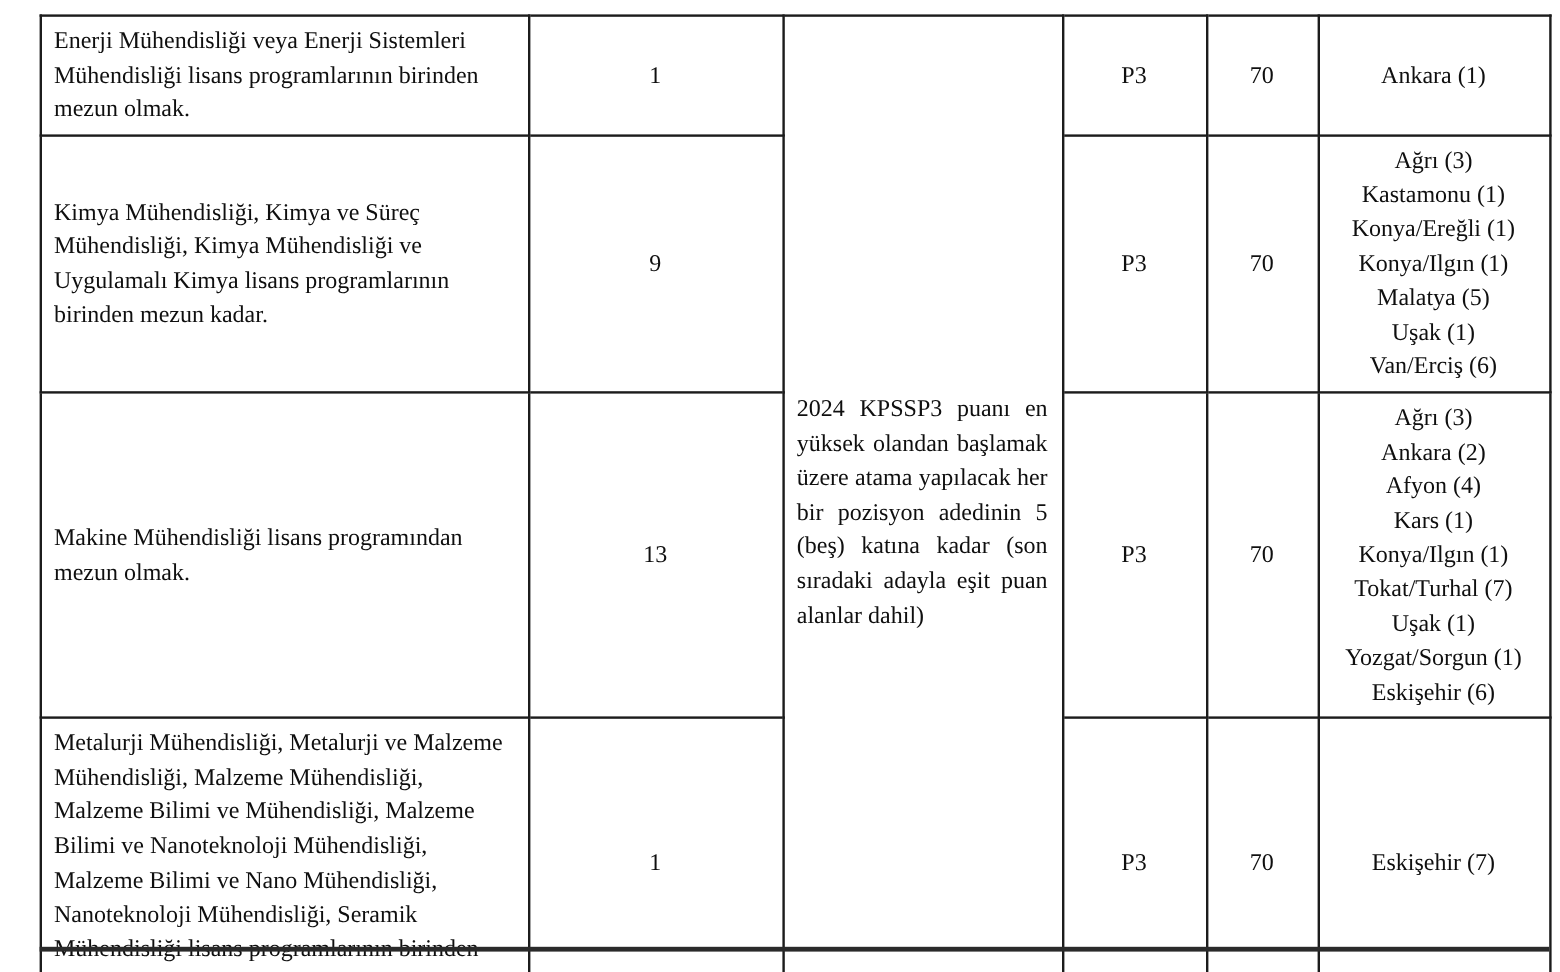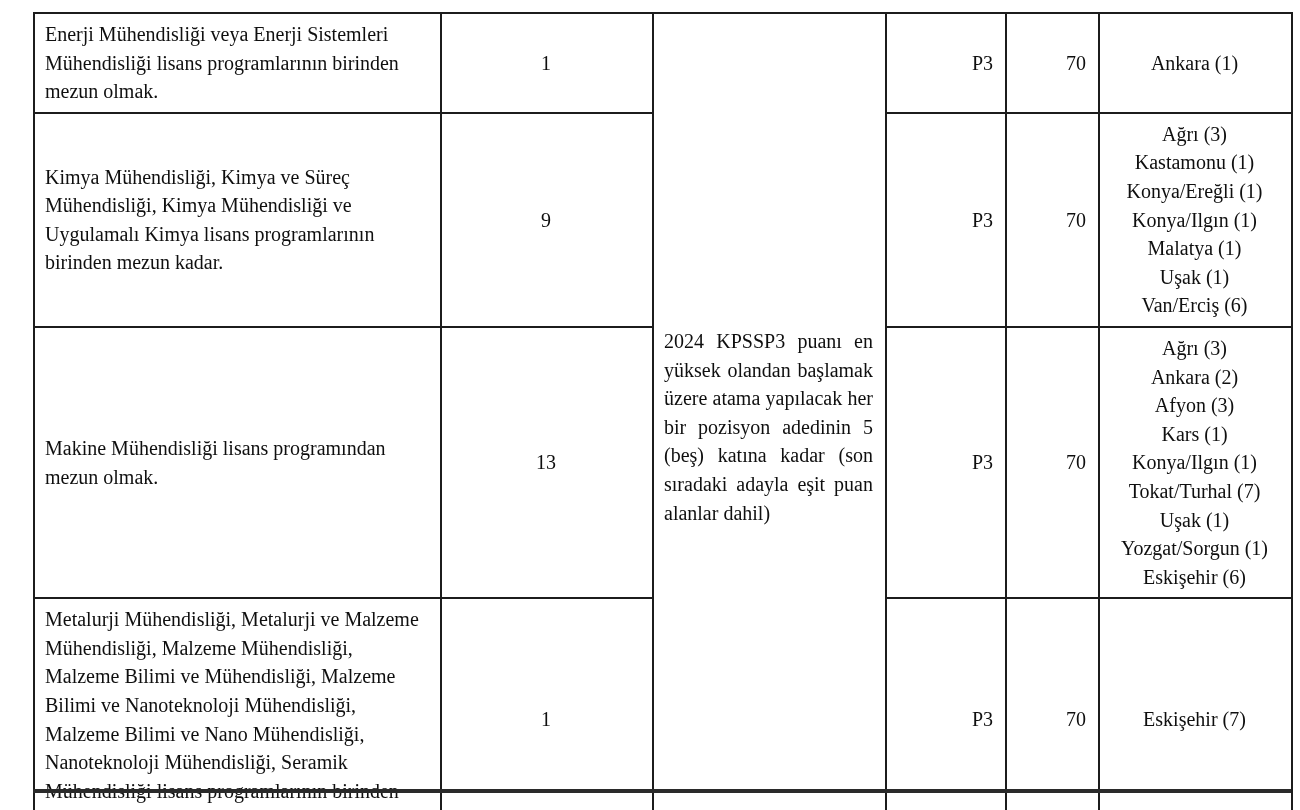--- a/index.html
+++ b/index.html
@@ -34,21 +34,21 @@
     vertical-align: middle;
     padding: 6px 12px 6px 10px;
     overflow: hidden;
   }
   td.cell-education { text-align: left; }
   td.cell-count { text-align: center; }
   td.cell-note {
     text-align: justify;
     padding: 10px 12px;
   }
-  td.cell-score-type, td.cell-min-score { text-align: right; }
+  td.cell-score-type, td.cell-min-score { text-align: center; }
   td.cell-locations { text-align: center; padding-left: 12px; }
   tr.row-1 { height: 85px; }
   tr.row-2 { height: 199px; }
   tr.row-3 { height: 260px; }
   tr.row-4 { height: 228px; }
   .bottom-rule {
     position: absolute;
     left: 33px;
     top: 789px;
     width: 1258px;
@@ -84,34 +84,34 @@
       <tr class="row-2">
         <td class="cell-education">Kimya Mühendisliği, Kimya ve Süreç Mühendisliği, Kimya Mühendisliği ve Uygulamalı Kimya lisans programlarının birinden mezun kadar.</td>
         <td class="cell-count">9</td>
         <td class="cell-score-type">P3</td>
         <td class="cell-min-score">70</td>
         <td class="cell-locations">
             <div>Ağrı (3)</div>
             <div>Kastamonu (1)</div>
             <div>Konya/Ereğli (1)</div>
             <div>Konya/Ilgın (1)</div>
-            <div>Malatya (1)</div>
+            <div>Malatya (5)</div>
             <div>Uşak (1)</div>
             <div>Van/Erciş (6)</div>
           </td>
       </tr>
       <tr class="row-3">
         <td class="cell-education">Makine Mühendisliği lisans programından mezun olmak.</td>
         <td class="cell-count">13</td>
         <td class="cell-score-type">P3</td>
         <td class="cell-min-score">70</td>
         <td class="cell-locations">
             <div>Ağrı (3)</div>
             <div>Ankara (2)</div>
-            <div>Afyon (3)</div>
+            <div>Afyon (4)</div>
             <div>Kars (1)</div>
             <div>Konya/Ilgın (1)</div>
             <div>Tokat/Turhal (7)</div>
             <div>Uşak (1)</div>
             <div>Yozgat/Sorgun (1)</div>
             <div>Eskişehir (6)</div>
           </td>
       </tr>
       <tr class="row-4">
         <td class="cell-education">Metalurji Mühendisliği, Metalurji ve Malzeme Mühendisliği, Malzeme Mühendisliği, Malzeme Bilimi ve Mühendisliği, Malzeme Bilimi ve Nanoteknoloji Mühendisliği, Malzeme Bilimi ve Nano Mühendisliği, Nanoteknoloji Mühendisliği, Seramik Mühendisliği lisans programlarının birinden mezun olmak.</td>

